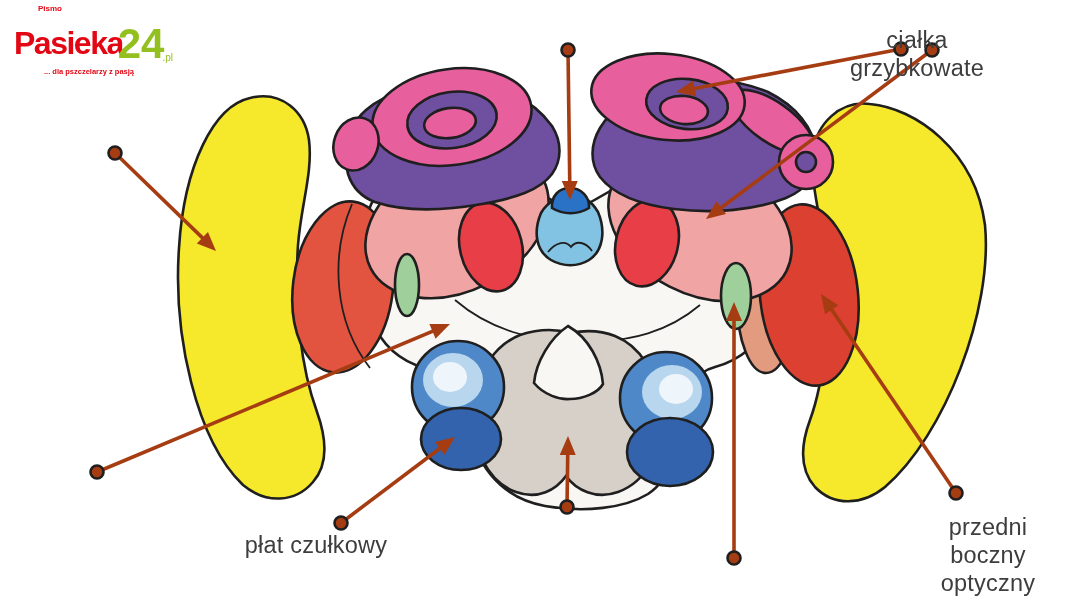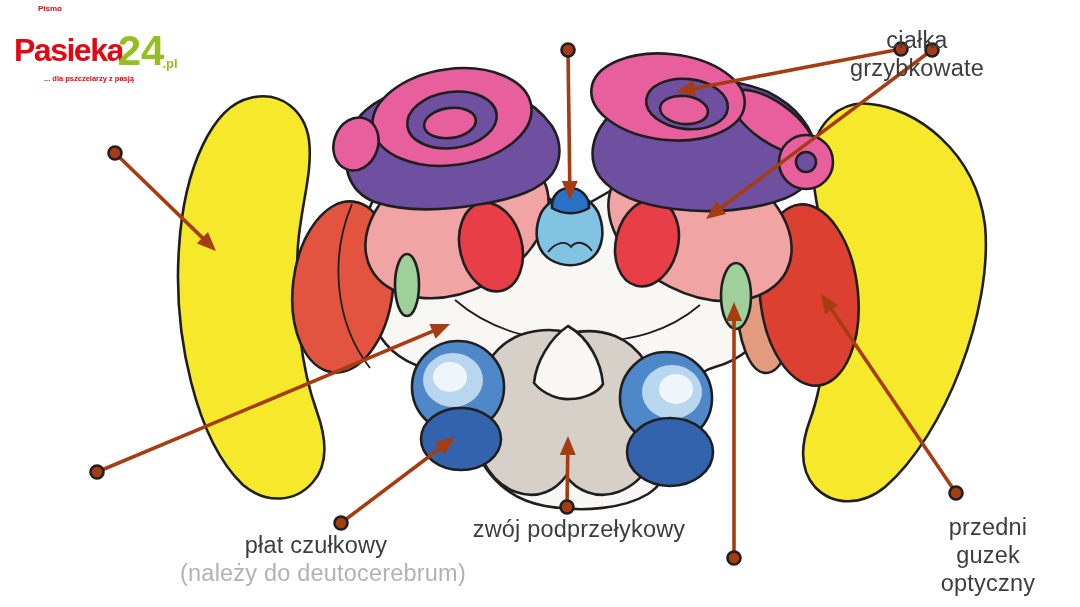--- a/index.html
+++ b/index.html
@@ -10,25 +10,25 @@
   svg path, svg ellipse, svg circle{stroke:var(--outline);stroke-width:2.6;}
   svg .sw0{stroke:none;}
   svg .thin{stroke-width:1.8;fill:none;}
   
   .lbl{position:absolute;z-index:2;transform:translateX(-50%);
        font-size:23.5px;line-height:28px;color:var(--label-text);
        white-space:pre-line;text-align:center;letter-spacing:0.2px;}
   .lbl-muted{color:var(--label-muted);}
   
   .logo{position:absolute;left:14px;top:5px;z-index:3;line-height:1;}
-  .logo-pismo{color:var(--logo-red);font-size:8px;font-weight:bold;margin-left:24px;margin-bottom:17px;}
+  .logo-pismo{color:var(--logo-red);font-size:8px;font-weight:bold;margin-left:24px;margin-bottom:10px;}
   .logo-row{display:flex;align-items:flex-end;}
   .logo-name{color:var(--logo-red);font-size:32px;font-weight:bold;letter-spacing:-1.5px;}
   .logo-number{color:var(--logo-green);font-size:42px;font-weight:bold;margin-left:-5px;margin-bottom:-6px;}
-  .logo-tld{color:var(--logo-green);font-size:13px;font-weight:bold;margin-left:-2px;margin-bottom:-4px;}
+  .logo-tld{color:var(--logo-green);font-size:10px;font-weight:normal;margin-left:-2px;margin-bottom:-4px;}
   .logo-tagline{color:var(--logo-red);font-size:7.5px;font-weight:bold;margin-top:9px;margin-left:30px;}
 </style>
 </head>
 <body>
 
 <div class="stage">
 
   <svg width="1080" height="607" viewBox="0 0 1080 607">
 
     <g>
@@ -146,17 +146,15 @@
     <div class="logo-row">
       <span class="logo-name">Pasieka</span>
       <span class="logo-number">24</span>
       <span class="logo-tld">.pl</span>
     </div>
     <div class="logo-tagline">... dla pszczelarzy z pasją</div>
   </div>
 
   <div class="lbl" style="left:917px;top:26px">ciałka grzybkowate</div>
   <div class="lbl" style="left:316px;top:531px">płat czułkowy</div>
-  <div class="lbl lbl-muted" style="left:323px;top:559px">(należy do deutocerebrum)</div>
-  <div class="lbl" style="left:579px;top:515px">zwój podprzełykowy</div>
-  <div class="lbl" style="left:988px;top:513px">przedni guzek
+  <div class="lbl" style="left:988px;top:513px">przedni boczny
 optyczny</div>
 </div>
 
 </body></html>

